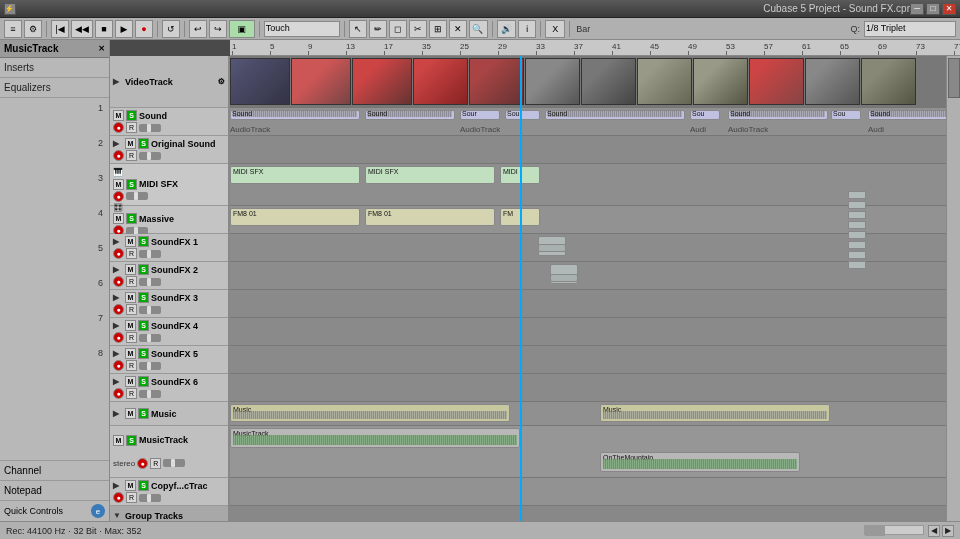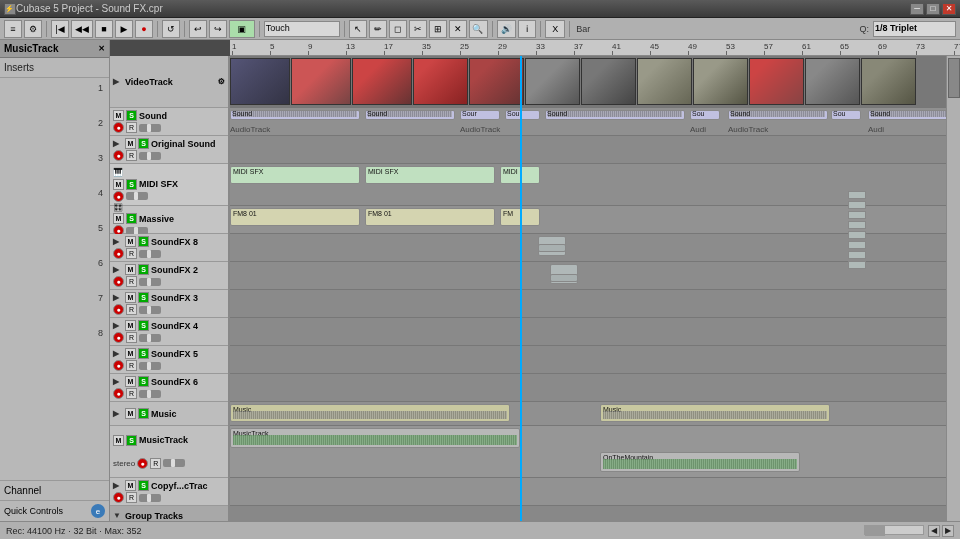--- a/index.html
+++ b/index.html
@@ -19,21 +19,21 @@
       background: linear-gradient(to bottom, #5a5a5a, #3a3a3a);
       display: flex;
       align-items: center;
       padding: 0 4px;
       color: #ccc;
       font-size: 10px;
       border-bottom: 1px solid #222;
     }
     #title-bar .title-text {
       flex: 1;
-      text-align: left;
+      text-align: right;
     }
     #title-bar .win-controls {
       display: flex;
       gap: 2px;
     }
     .win-btn {
       width: 14px;
       height: 12px;
       background: #888;
       border: 1px solid #555;
@@ -453,49 +453,55 @@
   <div class="toolbar-btn">🔊</div>
   <div class="toolbar-btn">ℹ</div>
   <div class="toolbar-separator"></div>
   <div class="toolbar-btn" style="width:20px;">X</div>
   <div class="toolbar-separator"></div>
 
   <div class="toolbar-label">Bar</div>
   <div style="flex:1;"></div>
 
   <div class="toolbar-label">Q:</div>
-  <div class="toolbar-select" style="width:83px;font-weight:bold;">
+  <div class="toolbar-select" style="width:92px;">
     <span style="font-size:9px;padding:1px;display:block;">1/8 Triplet</span>
   </div>
 </div>
 
 <div id="main">
 
   <div id="left-panel">
     <div id="left-panel-header">
       <span>MusicTrack</span>
       <span style="margin-left:auto;font-size:8px;cursor:pointer;">✕</span>
     </div>
     <div class="left-section">
       <div class="left-section-label">Inserts</div>
+    </div>
+    <div class="left-section">
+      <div class="left-section-label">Equalizers</div>
     </div>
 
     <div style="flex:1;overflow:hidden;position:relative;">
       <div style="position:absolute;right:6px;top:5px;font-size:9px;color:#333;">1</div>
       <div style="position:absolute;right:6px;top:40px;font-size:9px;color:#333;">2</div>
       <div style="position:absolute;right:6px;top:75px;font-size:9px;color:#333;">3</div>
       <div style="position:absolute;right:6px;top:110px;font-size:9px;color:#333;">4</div>
       <div style="position:absolute;right:6px;top:145px;font-size:9px;color:#333;">5</div>
       <div style="position:absolute;right:6px;top:180px;font-size:9px;color:#333;">6</div>
       <div style="position:absolute;right:6px;top:215px;font-size:9px;color:#333;">7</div>
       <div style="position:absolute;right:6px;top:250px;font-size:9px;color:#333;">8</div>
     </div>
     <div id="left-panel-bottom">
       <div class="bottom-item">
         <span>Channel</span>
+      </div>
+      <div class="bottom-item">
+        <span>Notepad</span>
       </div>
       <div class="quick-controls">
         <span style="font-size:9px;flex:1;">Quick Controls</span>
         <div class="qc-btn">e</div>
       </div>
     </div>
   </div>
 
   <div id="center">
 
@@ -610,21 +616,21 @@
             <span class="th-btn rec">●</span>
             <div class="level-knob"></div>
           </div>
         </div>
 
         <div class="track-header audio">
           <div class="th-row1">
             <span class="expand-arrow">▶</span>
             <span class="th-btn">M</span>
             <span class="th-btn solo">S</span>
-            <span class="th-name">SoundFX 8</span>
+            <span class="th-name">SoundFX 1</span>
           </div>
           <div class="th-row2">
             <span class="th-btn rec">●</span>
             <span class="th-btn">R</span>
             <div class="level-knob"></div>
           </div>
         </div>
         <div class="track-header audio">
           <div class="th-row1">
             <span class="expand-arrow">▶</span>

